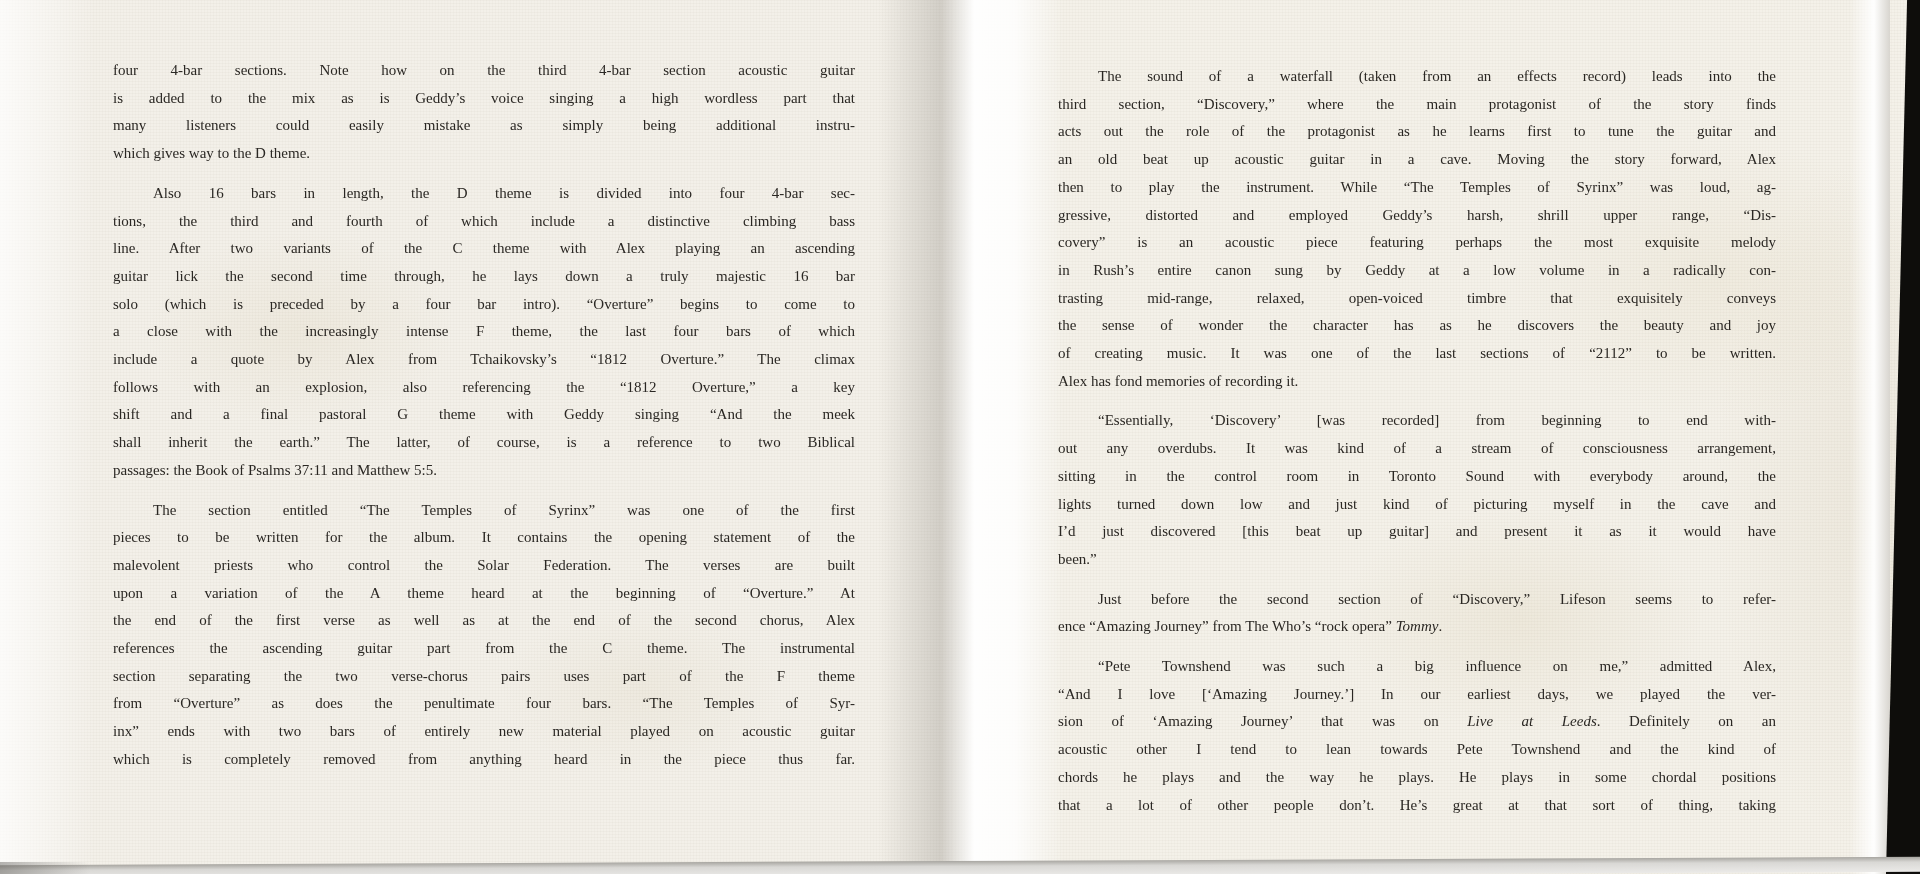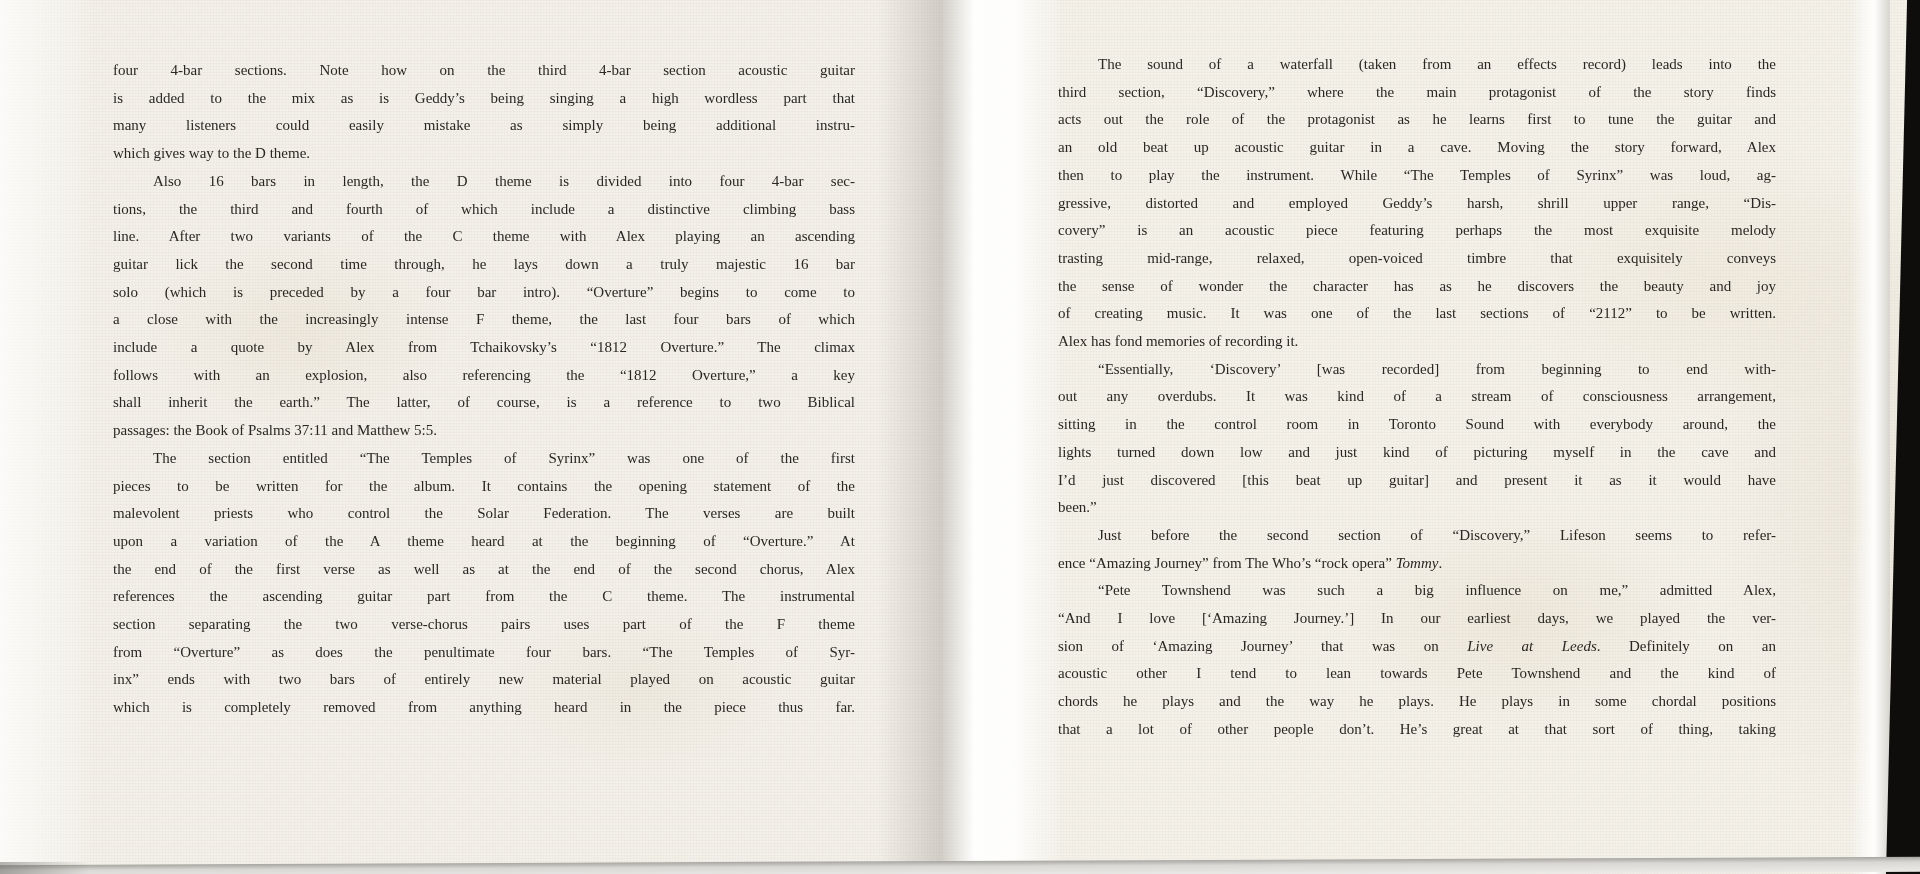--- a/index.html
+++ b/index.html
@@ -80,21 +80,21 @@
     line-height: 27.7px;
   }
   .column-left  { left: 113px;  top: 57px; width: 742px; }
   .column-right { left: 1058px; top: 51px; width: 718px; }
   .line {
     text-align: justify;
     text-align-last: justify;
     white-space: normal;
   }
   .line.end { text-align-last: left; }
-  .line.indent { padding-left: 40px; }
+  .line.indent { padding-left: 40px; margin-top: 12px; }
   .line i { }
 </style>
 </head>
 <body>
 
 <div class="spread">
 
   <div class="page page-left">
     <div class="texture"></div>
   </div>
@@ -104,31 +104,32 @@
   </div>
 
   <div class="stains"></div>
   <div class="left-highlight"></div>
   <div class="gutter-shadow"></div>
   <div class="right-highlight"></div>
   <div class="photo-right-edge"></div>
 
   <div class="column column-left">
       <div class="line">four 4-bar sections. Note how on the third 4-bar section acoustic guitar</div>
-      <div class="line">is added to the mix as is Geddy’s being singing a high wordless part that</div>
+      <div class="line">is added to the mix as is Geddy’s voice singing a high wordless part that</div>
       <div class="line">many listeners could easily mistake as simply being additional instru-</div>
       <div class="line end">which gives way to the D theme.</div>
       <div class="line indent">Also 16 bars in length, the D theme is divided into four 4-bar sec-</div>
       <div class="line">tions, the third and fourth of which include a distinctive climbing bass</div>
       <div class="line">line. After two variants of the C theme with Alex playing an ascending</div>
       <div class="line">guitar lick the second time through, he lays down a truly majestic 16 bar</div>
       <div class="line">solo (which is preceded by a four bar intro). “Overture” begins to come to</div>
       <div class="line">a close with the increasingly intense F theme, the last four bars of which</div>
       <div class="line">include a quote by Alex from Tchaikovsky’s “1812 Overture.” The climax</div>
       <div class="line">follows with an explosion, also referencing the “1812 Overture,” a key</div>
+      <div class="line">shift and a final pastoral G theme with Geddy singing “And the meek</div>
       <div class="line">shall inherit the earth.” The latter, of course, is a reference to two Biblical</div>
       <div class="line end">passages: the Book of Psalms 37:11 and Matthew 5:5.</div>
       <div class="line indent">The section entitled “The Temples of Syrinx” was one of the first</div>
       <div class="line">pieces to be written for the album. It contains the opening statement of the</div>
       <div class="line">malevolent priests who control the Solar Federation. The verses are built</div>
       <div class="line">upon a variation of the A theme heard at the beginning of “Overture.” At</div>
       <div class="line">the end of the first verse as well as at the end of the second chorus, Alex</div>
       <div class="line">references the ascending guitar part from the C theme. The instrumental</div>
       <div class="line">section separating the two verse-chorus pairs uses part of the F theme</div>
       <div class="line">from “Overture” as does the penultimate four bars. “The Temples of Syr-</div>
@@ -136,20 +137,21 @@
       <div class="line">which is completely removed from anything heard in the piece thus far.</div>
     </div>
   <div class="column column-right">
       <div class="line indent">The sound of a waterfall (taken from an effects record) leads into the</div>
       <div class="line">third section, “Discovery,” where the main protagonist of the story finds</div>
       <div class="line">acts out the role of the protagonist as he learns first to tune the guitar and</div>
       <div class="line">an old beat up acoustic guitar in a cave. Moving the story forward, Alex</div>
       <div class="line">then to play the instrument. While “The Temples of Syrinx” was loud, ag-</div>
       <div class="line">gressive, distorted and employed Geddy’s harsh, shrill upper range, “Dis-</div>
       <div class="line">covery” is an acoustic piece featuring perhaps the most exquisite melody</div>
+      <div class="line">in Rush’s entire canon sung by Geddy at a low volume in a radically con-</div>
       <div class="line">trasting mid-range, relaxed, open-voiced timbre that exquisitely conveys</div>
       <div class="line">the sense of wonder the character has as he discovers the beauty and joy</div>
       <div class="line">of creating music. It was one of the last sections of “2112” to be written.</div>
       <div class="line end">Alex has fond memories of recording it.</div>
       <div class="line indent">“Essentially, ‘Discovery’ [was recorded] from beginning to end with-</div>
       <div class="line">out any overdubs. It was kind of a stream of consciousness arrangement,</div>
       <div class="line">sitting in the control room in Toronto Sound with everybody around, the</div>
       <div class="line">lights turned down low and just kind of picturing myself in the cave and</div>
       <div class="line">I’d just discovered [this beat up guitar] and present it as it would have</div>
       <div class="line end">been.”</div>

